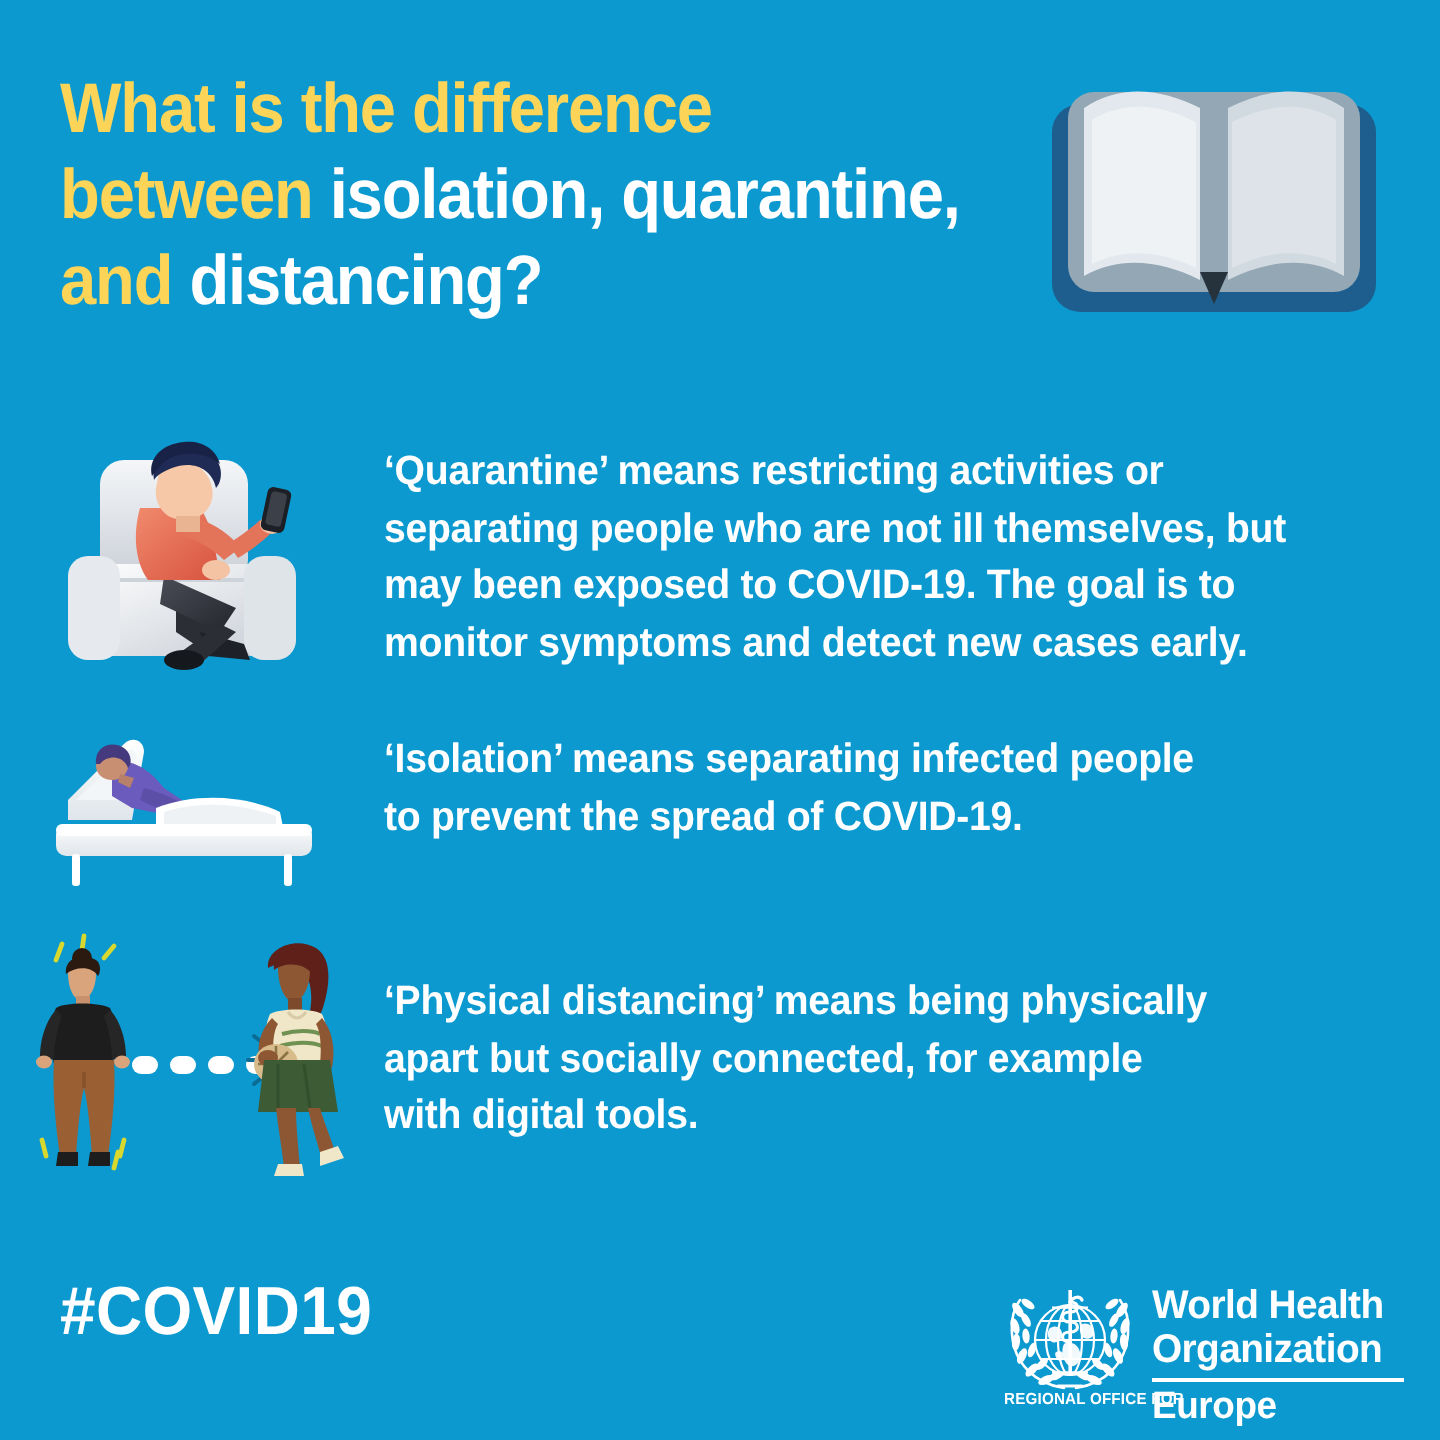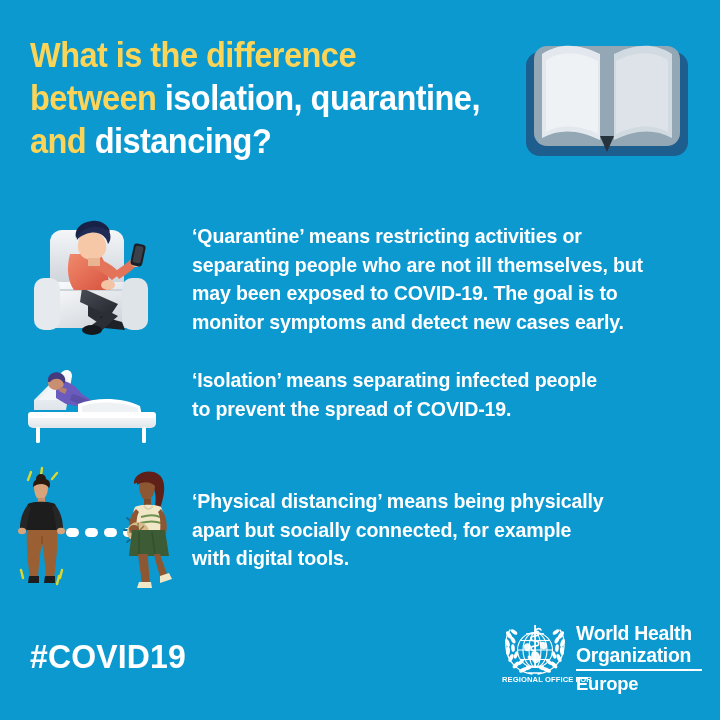--- a/index.html
+++ b/index.html
@@ -78,21 +78,21 @@
     font-size: 34px;
     letter-spacing: 0.2px;
     color: #ffffff;
     transform: scaleX(0.94);
     transform-origin: left top;
   }
 
   .who-logo {
     position: absolute;
     left: 498px;
-    top: 622px;
+    top: 642px;
     width: 205px;
     height: 78px;
   }
   .who-emblem {
     position: absolute;
     left: 0;
     top: 0;
     width: 74px;
     height: 62px;
   }

